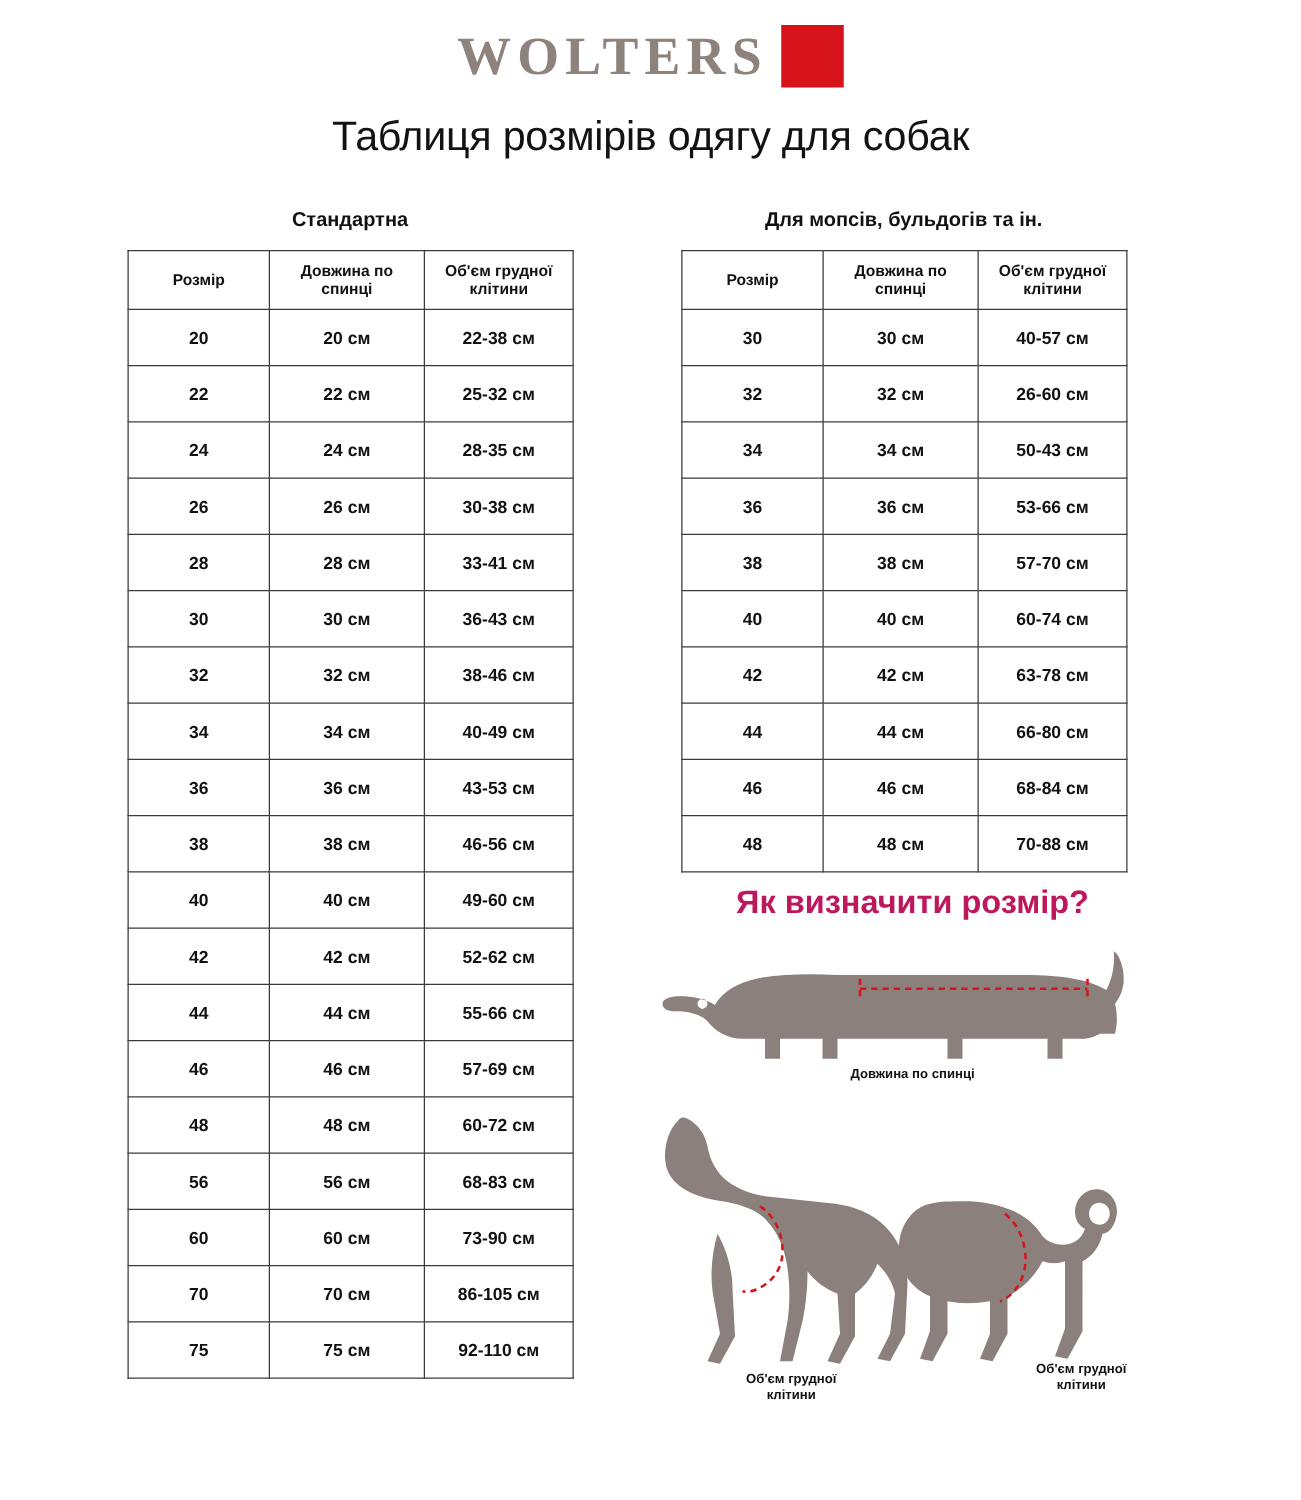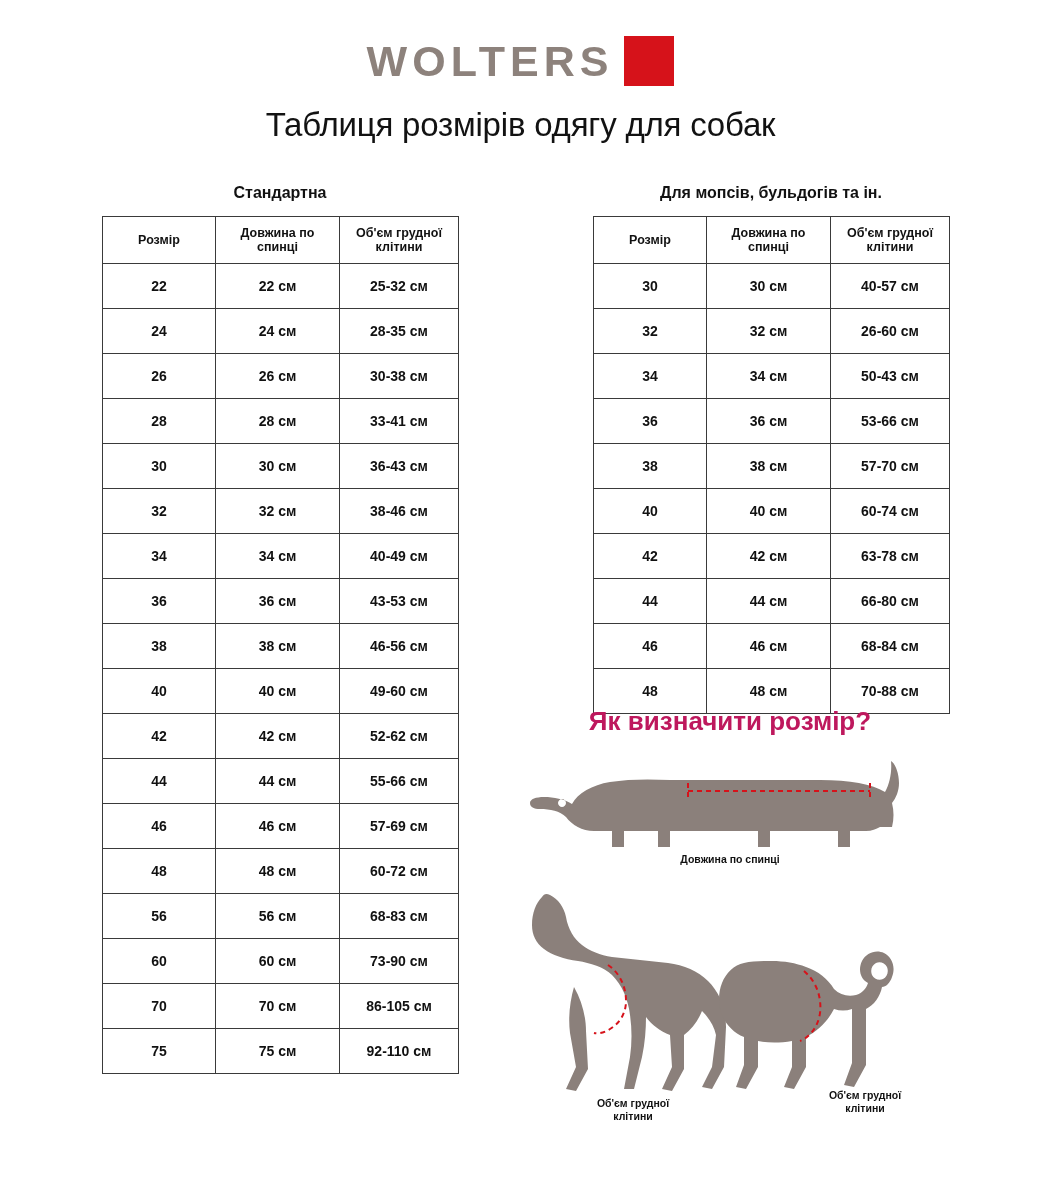--- a/index.html
+++ b/index.html
@@ -20,21 +20,22 @@
     width: 1041px;
     height: 1200px;
   }
 
   
   .brand {
     display: flex;
     align-items: center;
     justify-content: center;
     gap: 11px;
-    padding-top: 36px;
+    padding-top: 20px;
+    font-family: Liberation Serif, serif;
   }
   .brand-word {
     font-size: 43px;
     font-weight: bold;
     letter-spacing: 5px;
     color: #8d827c;
     line-height: 1;
   }
   .brand-square {
     width: 50px;
@@ -60,21 +61,20 @@
     position: absolute;
     left: 102px;
     top: 0;
     width: 356px;
   }
   .col-right {
     position: absolute;
     left: 545px;
     top: 0;
     width: 356px;
-    margin-left: 48px;
   }
   .table-caption {
     text-align: center;
     font-size: 16px;
     font-weight: bold;
     color: #111;
     margin-bottom: 14px;
   }
   table.size-table {
     border-collapse: collapse;
@@ -160,20 +160,25 @@
           </colgroup>
         <thead>
           <tr>
             <th>Розмір</th>
             <th>Довжина по спинці</th>
             <th>Об'єм грудної клітини</th>
           </tr>
         </thead>
         <tbody>
           <tr>
+              <td>20</td>
+              <td>20 см</td>
+              <td>22-38 см</td>
+            </tr>
+          <tr>
               <td>22</td>
               <td>22 см</td>
               <td>25-32 см</td>
             </tr>
           <tr>
               <td>24</td>
               <td>24 см</td>
               <td>28-35 см</td>
             </tr>
           <tr>

